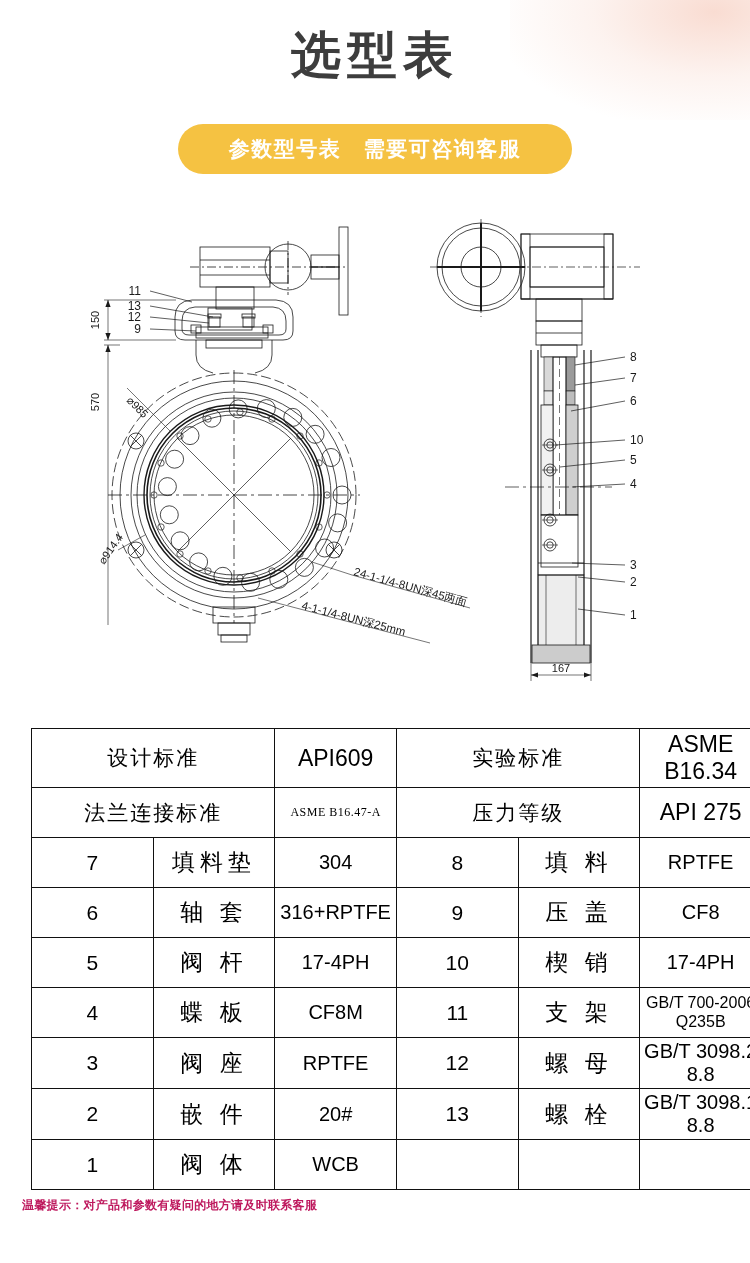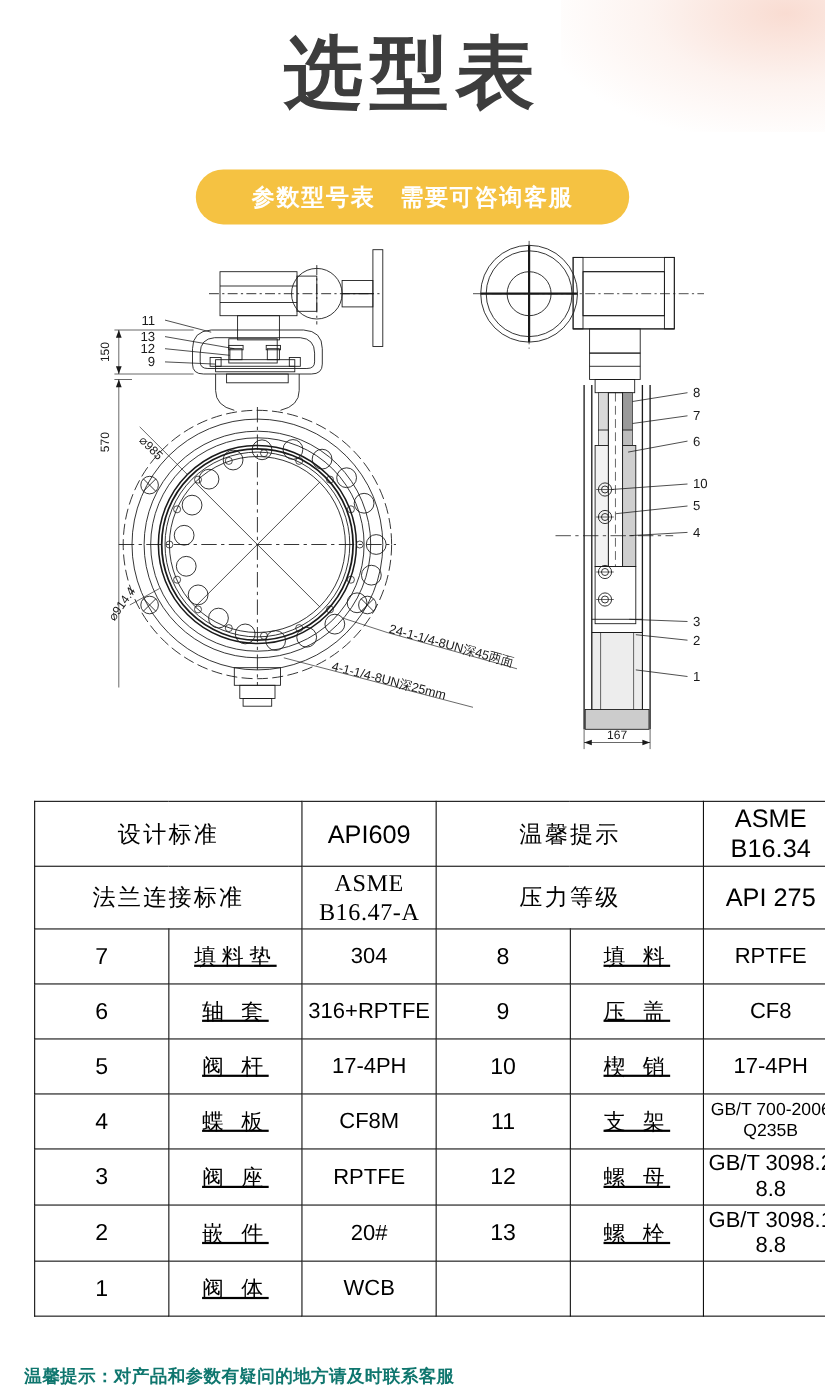--- a/index.html
+++ b/index.html
@@ -18,30 +18,30 @@
   
   #corner-tint {
     position: absolute; top: 0; right: 0;
     width: 240px; height: 120px;
     background: radial-gradient(ellipse at 85% 10%, rgba(248,214,202,0.85) 0%, rgba(250,228,220,0.45) 42%, rgba(255,255,255,0) 78%);
     pointer-events: none;
   }
   #page-title {
     position: absolute; top: 28px; left: 0; width: 750px;
     text-align: center;
-    font-size: 72px; font-weight: bold; color: #3d3d3d;
+    font-size: 50px; font-weight: bold; color: #3d3d3d;
     letter-spacing: 6px;
     line-height: 1.1;
   }
   #subtitle-banner {
     position: absolute; top: 124px; left: 178px;
     width: 394px; height: 50px;
     background: #f5c242;
     border-radius: 25px;
-    display: flex; align-items: center; justify-content: center; margin-top: 30px;
+    display: flex; align-items: center; justify-content: center;
   }
   #subtitle-banner .banner-text {
     color: #ffffff; font-size: 21px; font-weight: bold; letter-spacing: 1.5px;
   }
   
   #drawing-area {
     position: absolute; top: 205px; left: 0;
     width: 750px; height: 500px;
   }
   #drawing-area svg { display: block; }
@@ -54,33 +54,33 @@
     padding-left: 25px;
   }
   #spec-table td {
     border: 1.6px solid #111;
     text-align: center;
     vertical-align: middle;
     color: #000;
     padding: 2px 3px;
   }
   .c-num   { width: 47px; font-size: 21px; }
-  .c-name  { width: 118px; font-size: 20px; letter-spacing: 5px; text-decoration: underline; }
+  .c-name  { width: 118px; font-size: 23px; letter-spacing: 5px; }
   .c-val   { width: 165px; font-size: 20px; }
   .hdr-label { font-size: 21px; letter-spacing: 2px; }
   .hdr-val-lg { font-size: 23px; }
   .hdr-val-serif {
     font-family: "Liberation Serif", "DejaVu Serif", serif;
-    font-size: 22px; letter-spacing: 0.5px;
+    font-size: 12px; letter-spacing: 0.5px;
   }
   .row-tall td { height: 50px; }
   .two-line { font-size: 16px; line-height: 1.15; }
   #footer-note {
-    position: absolute; left: 22px; top: 1241px;
-    font-size: 16px; font-weight: bold; color: #0f766e;
+    position: absolute; left: 22px; top: 1197px;
+    font-size: 12px; font-weight: bold; color: #be185d;
     letter-spacing: 0.3px;
   }
 </style>
 </head>
 <body>
 
 <div id="page">
 
   <div id="corner-tint"></div>
 
@@ -366,21 +366,21 @@
 
       </g>
     </svg>
   </div>
 
   <table id="spec-table">
     <tbody>
       <tr class="row-tall">
         <td class="hdr-label" colspan="2">设计标准</td>
         <td class="hdr-val-lg">API609</td>
-        <td class="hdr-label" colspan="2">温馨提示</td>
+        <td class="hdr-label" colspan="2">实验标准</td>
         <td class="hdr-val-lg">ASME B16.34</td>
       </tr>
       <tr class="row-tall">
         <td class="hdr-label" colspan="2">法兰连接标准</td>
         <td class="hdr-val-serif">ASME  B16.47-A</td>
         <td class="hdr-label" colspan="2">压力等级</td>
         <td class="hdr-val-lg">API 275</td>
       </tr>
       <tr class="row-tall">
         <td class="c-num">7</td>

